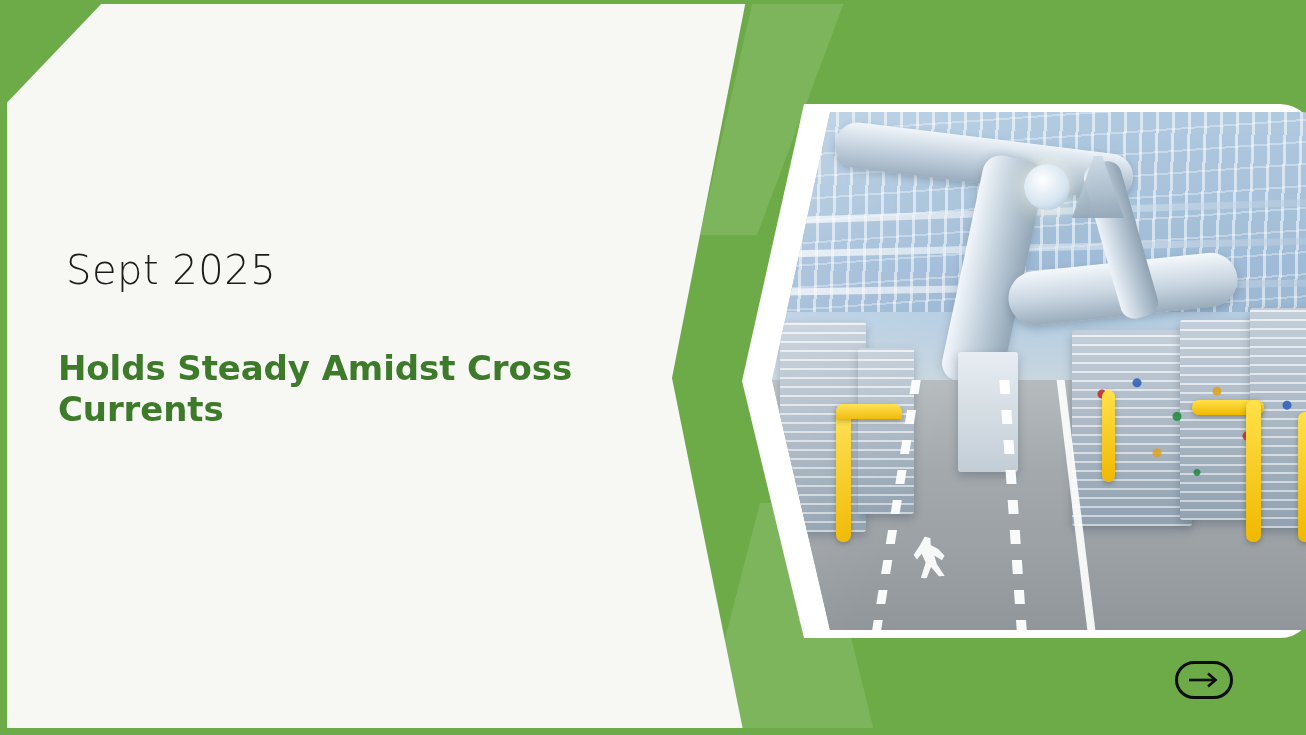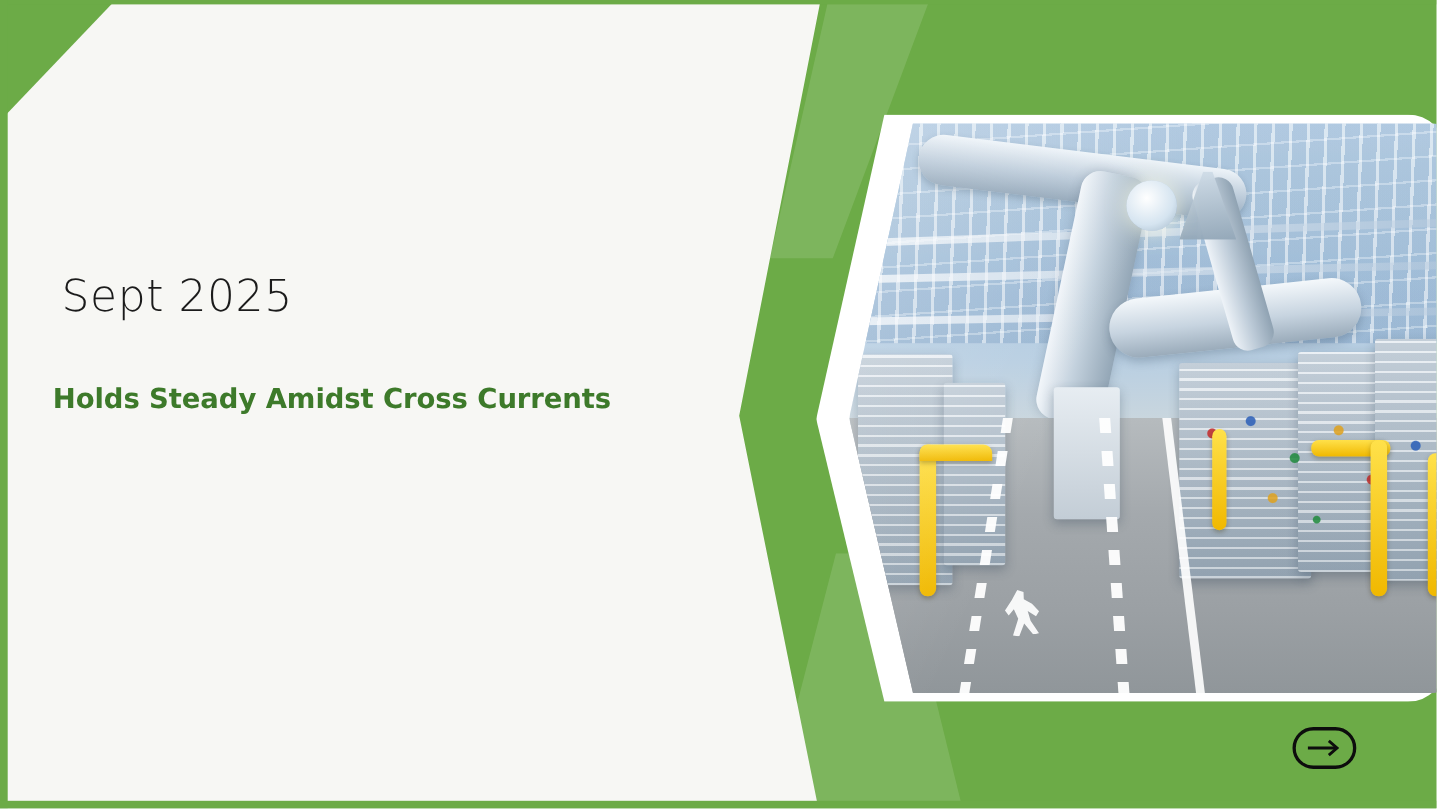--- a/index.html
+++ b/index.html
@@ -264,21 +264,21 @@
   
   .photo-gloss {
     position: absolute; inset: 0;
     background: linear-gradient(115deg, rgba(255,255,255,.22) 0%, rgba(255,255,255,0) 40%);
     pointer-events: none;
   }
 
   
   .txt-block {
     position: absolute;
-    left: 48px;
+    left: 58px;
     top: 248px;
     width: 640px;
   }
   .eyebrow {
     font-family: "DejaVu Sans", sans-serif;
     font-size: 40px;
     font-weight: 300;
     letter-spacing: .5px;
     color: #1b1b1b;
     line-height: 1.1;
@@ -290,21 +290,21 @@
     font-size: 34px;
     font-weight: 700;
     color: #111111;
     line-height: 1.32;
     letter-spacing: -0.2px;
     max-width: 620px;
   }
   .subhead {
     margin-top: 56px;
     font-family: "DejaVu Sans", sans-serif;
-    font-size: 25px;
+    font-size: 34px;
     font-weight: 700;
     color: #3D7A2A;
     letter-spacing: -0.1px;
     line-height: 1.2;
   }
 
   
   .next-btn {
     position: absolute;
     left: 1175px; top: 661px;

